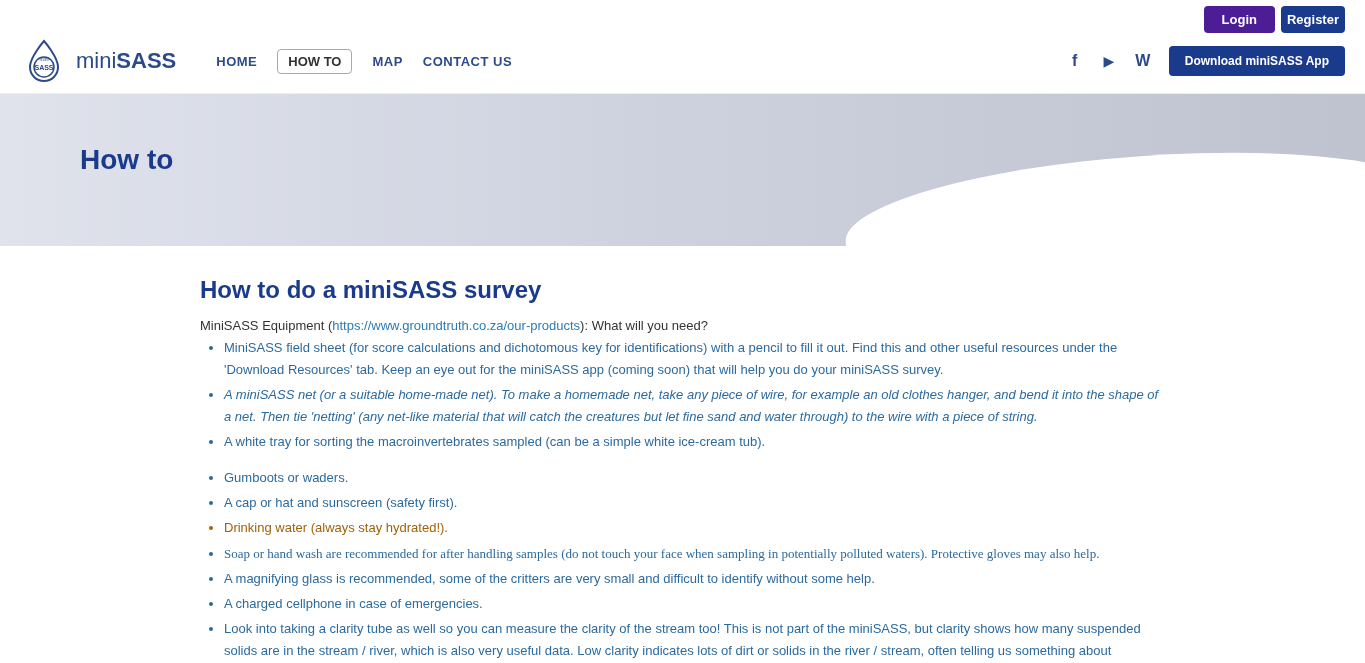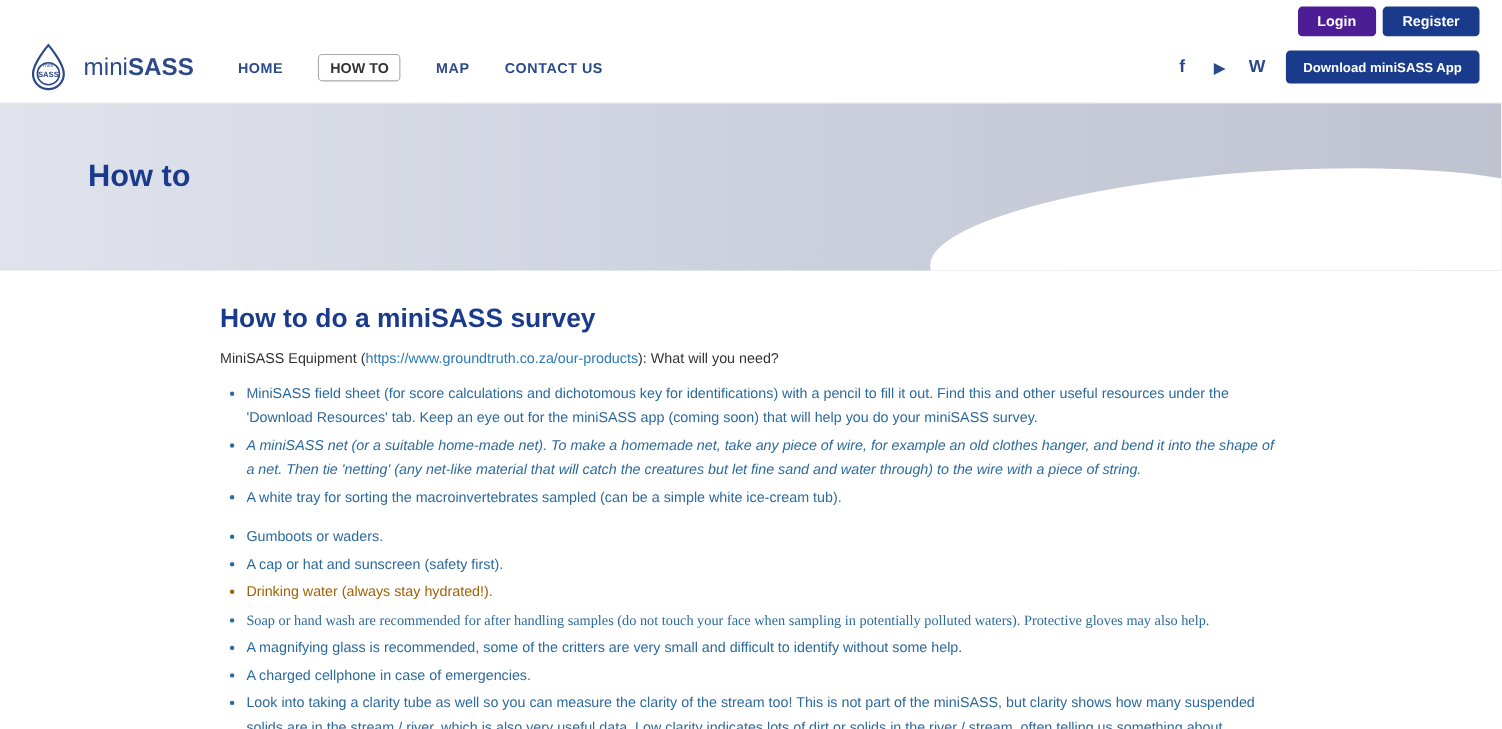--- a/index.html
+++ b/index.html
@@ -11,21 +11,21 @@
       padding: 6px 18px;
       border-radius: 4px;
       font-size: 13px;
       font-weight: 600;
       cursor: pointer;
     }
     .btn-register {
       background: #1a3a8c;
       color: #fff;
       border: none;
-      padding: 6px 18px;
+      padding: 6px 6px;
       border-radius: 4px;
       font-size: 13px;
       font-weight: 600;
       cursor: pointer;
     }
     .btn-download {
       background: #1a3a8c;
       color: #fff;
       border: none;
       padding: 8px 16px;
@@ -56,21 +56,21 @@
           <path d="M24 4 C24 4, 10 20, 10 30 C10 38 16.3 44 24 44 C31.7 44 38 38 38 30 C38 20 24 4 24 4Z" fill="none" stroke="#2c4a8a" stroke-width="2"></path>
           <circle cx="24" cy="30" r="10" fill="none" stroke="#2c4a8a" stroke-width="1.5"></circle>
           <text x="24" y="33" text-anchor="middle" font-size="7" fill="#2c4a8a" font-weight="bold">SASS</text>
           <text x="24" y="24" text-anchor="middle" font-size="5" fill="#2c4a8a">mini</text>
         </svg>
         <span style="font-size:22px; color:#2c4a8a; font-family:Arial,sans-serif;">
           <span style="font-weight:400;">mini</span><strong style="font-weight:900;">SASS</strong>
         </span>
       </div>
 
-      <nav style="display:flex; align-items:center; gap:32px;">
+      <nav style="display:flex; align-items:center; gap:20px;">
         <a style="font-size:13px; font-weight:700; color:#2c4a8a; text-decoration:none; cursor:pointer; letter-spacing:0.5px;">HOME</a>
         <a style="font-size:13px; font-weight:700; color:#333; text-decoration:none; cursor:pointer; border:1px solid #aaa; padding:4px 10px; border-radius:4px;">HOW TO</a>
         <a style="font-size:13px; font-weight:700; color:#2c4a8a; text-decoration:none; cursor:pointer; letter-spacing:0.5px;">MAP</a>
         <a style="font-size:13px; font-weight:700; color:#2c4a8a; text-decoration:none; cursor:pointer; letter-spacing:0.5px;">CONTACT US</a>
       </nav>
     </div>
 
     <div style="display:flex; align-items:center; gap:14px;">
       <div style="display:flex; align-items:center; gap:10px;">
         <span style="width:24px;height:24px;display:flex;align-items:center;justify-content:center;cursor:pointer;color:#2c4a8a;font-weight:900;font-size:16px;">f</span>
@@ -85,21 +85,21 @@
 <div style="background:linear-gradient(to right, #e0e3ec 0%, #cdd1de 50%, #bfc3d0 100%); padding:50px 80px 70px 80px; position:relative; overflow:hidden; min-height:120px;">
   <h1 style="font-size:28px; font-weight:700; color:#1a3a8c; position:relative; z-index:1;">How to</h1>
 
   <div style="position:absolute; bottom:-40px; right:-80px; width:600px; height:130px; background:#fff; border-radius:60% 60% 0 0; transform:rotate(-4deg); z-index:0;"></div>
 </div>
 
 <div style="padding:30px 200px 40px 200px; max-width:1365px;">
 
   <h2 style="font-size:24px; font-weight:700; color:#1a3a8c; margin-bottom:12px;">How to do a miniSASS survey</h2>
 
-  <p style="font-size:13px; color:#333; margin-bottom:10px; line-height:1.6;">
+  <p style="font-size:13px; color:#333; line-height:1.6;">
     <span>MiniSASS Equipment (</span><a href="#" style="color:#2c7bb6; text-decoration:none;">https://www.groundtruth.co.za/our-products</a><span>): What will you need?</span>
   </p>
 
   <ul style="list-style:disc; padding-left:24px; margin-bottom:24px;">
     <li style="font-size:13px; color:#2c6a9e; line-height:1.7; margin-bottom:3px;">MiniSASS field sheet (for score calculations and dichotomous key for identifications) with a pencil to fill it out. Find this and other useful resources under the 'Download Resources' tab. Keep an eye out for the miniSASS app (coming soon) that will help you do your miniSASS survey.</li>
     <li style="font-size:13px; color:#2c6a9e; line-height:1.7; margin-bottom:3px;font-style:italic;">A miniSASS net (or a suitable home-made net). To make a homemade net, take any piece of wire, for example an old clothes hanger, and bend it into the shape of a net. Then tie 'netting' (any net-like material that will catch the creatures but let fine sand and water through) to the wire with a piece of string.</li>
     <li style="font-size:13px; color:#2c6a9e; line-height:1.7; margin-bottom:14px;">A white tray for sorting the macroinvertebrates sampled (can be a simple white ice-cream tub).</li>
     <li style="font-size:13px; color:#2c6a9e; line-height:1.7; margin-bottom:3px;">Gumboots or waders.</li>
     <li style="font-size:13px; color:#2c6a9e; line-height:1.7; margin-bottom:3px;">A cap or hat and sunscreen (safety first).</li>
     <li style="font-size:13px; color:#a16207; line-height:1.7; margin-bottom:3px;">Drinking water (always stay hydrated!).</li>

